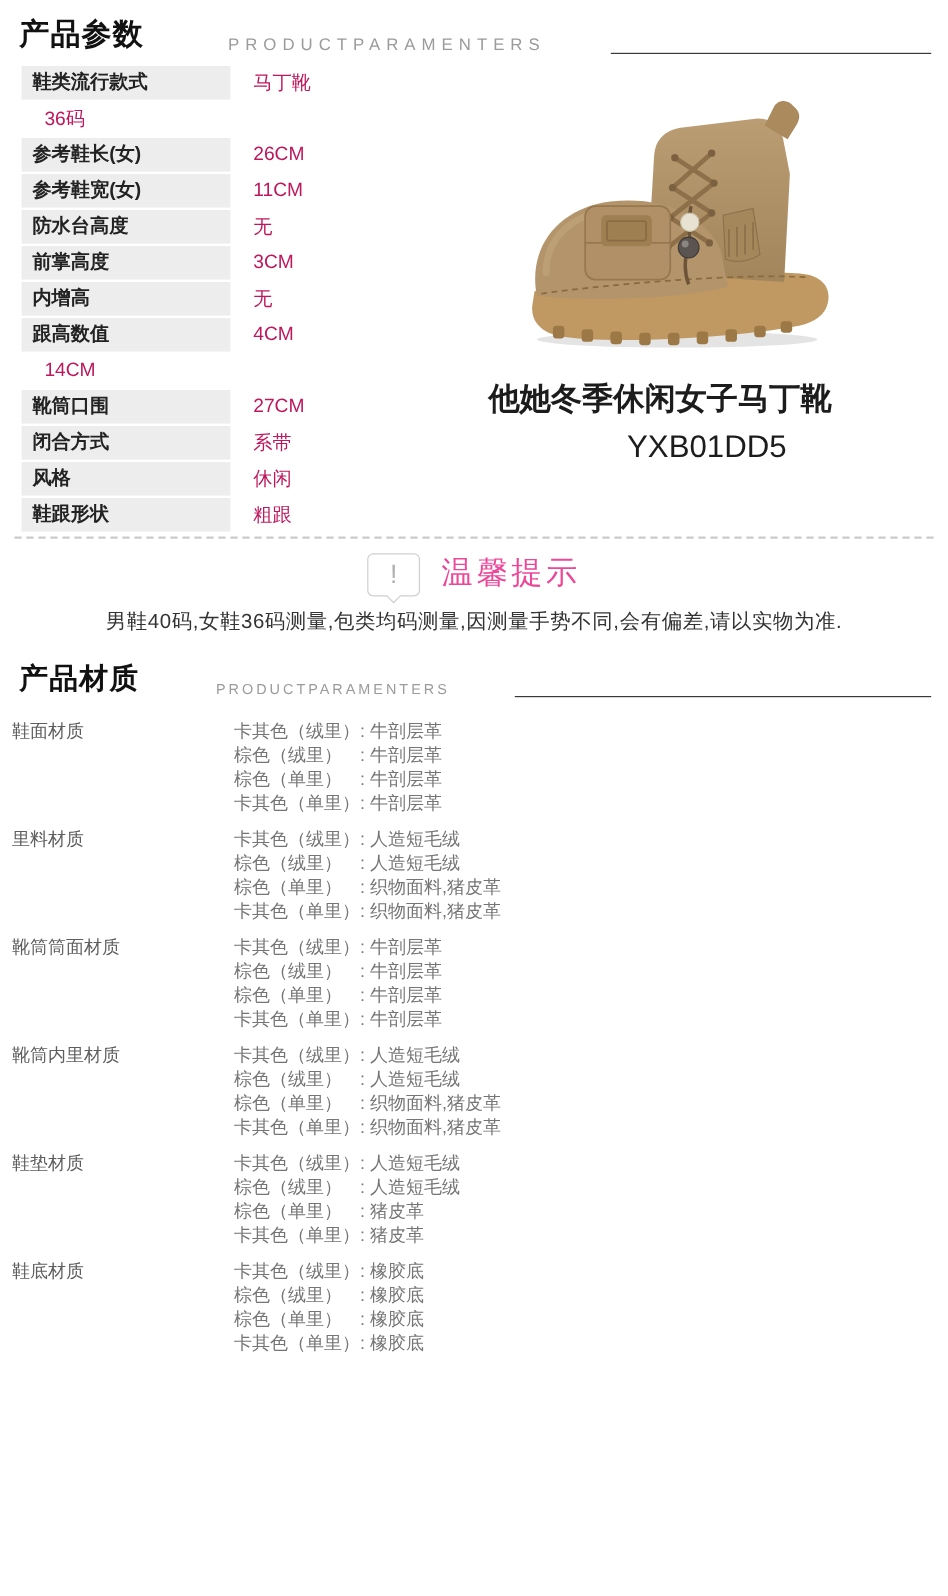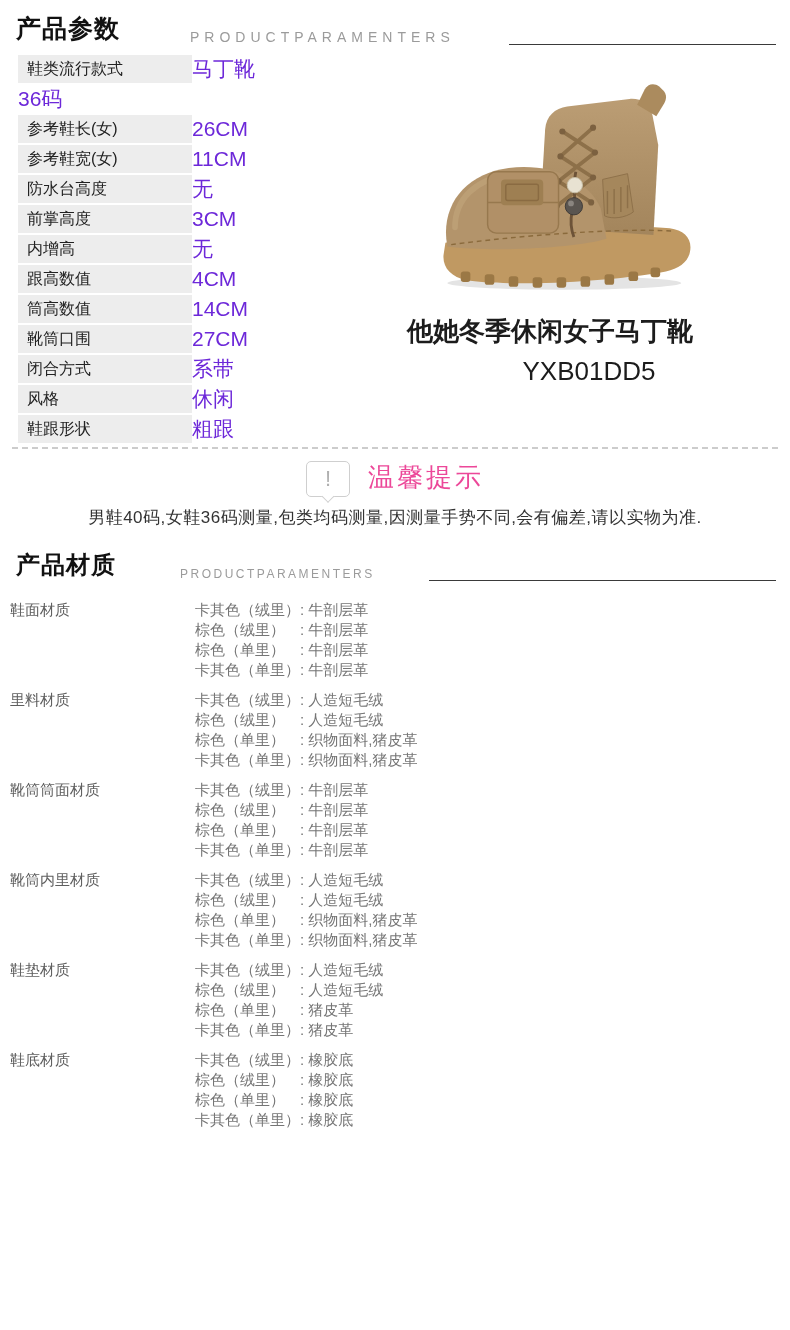--- a/index.html
+++ b/index.html
@@ -14,22 +14,22 @@
   .section-sub{color:#9b9b9b;font-size:14px;letter-spacing:5px;margin-left:26px;white-space:nowrap;}
   .section-rule{flex:1;height:0;border-top:1.5px solid #3a3a3a;margin-left:10px;}
   .section-header.compact .section-title{font-size:24px;}
   .section-header.compact .section-sub{font-size:12px;letter-spacing:2.5px;margin-left:20px;}
 
   
   .content-row{display:flex;padding-left:18px;margin-top:4px;}
   .spec-table{width:372px;flex:0 0 372px;}
   .spec-row{display:flex;align-items:center;height:28px;margin-bottom:2px;}
   .spec-label{width:174px;flex:0 0 174px;background:#ededed;height:28px;line-height:28px;
-    padding-left:9px;box-sizing:border-box;font-weight:400;font-size:16px;color:#222;white-space:nowrap;}
-  .spec-value{color:#6d28d9;font-size:21px;white-space:nowrap;}
+    padding-left:9px;box-sizing:border-box;font-weight:700;font-size:16px;color:#222;white-space:nowrap;}
+  .spec-value{margin-left:19px;color:#be185d;font-size:16px;white-space:nowrap;}
 
   .right-col{flex:1;text-align:center;margin-right:104px;}
   .boot-figure{display:inline-block;width:278px;height:212px;margin-top:28px;margin-left:42px;}
   .product-name{font-size:26px;color:#1c1c1c;margin-top:14px;line-height:36px;font-weight:bold;}
   .product-model{font-size:26px;color:#1c1c1c;margin-top:4px;line-height:36px;padding-left:78px;}
 
   
   .dashed-divider{border:none;border-top:2px dashed #cccccc;margin:2px 12px 0 12px;}
 
   
@@ -94,21 +94,20 @@
     <div class="spec-label">内增高</div>
     <div class="spec-value">无</div>
   </div>
 
   <div class="spec-row">
     <div class="spec-label">跟高数值</div>
     <div class="spec-value">4CM</div>
   </div>
 
   <div class="spec-row">
-    <div class="spec-label">筒高数值</div>
     <div class="spec-value">14CM</div>
   </div>
 
   <div class="spec-row">
     <div class="spec-label">靴筒口围</div>
     <div class="spec-value">27CM</div>
   </div>
 
   <div class="spec-row">
     <div class="spec-label">闭合方式</div>

